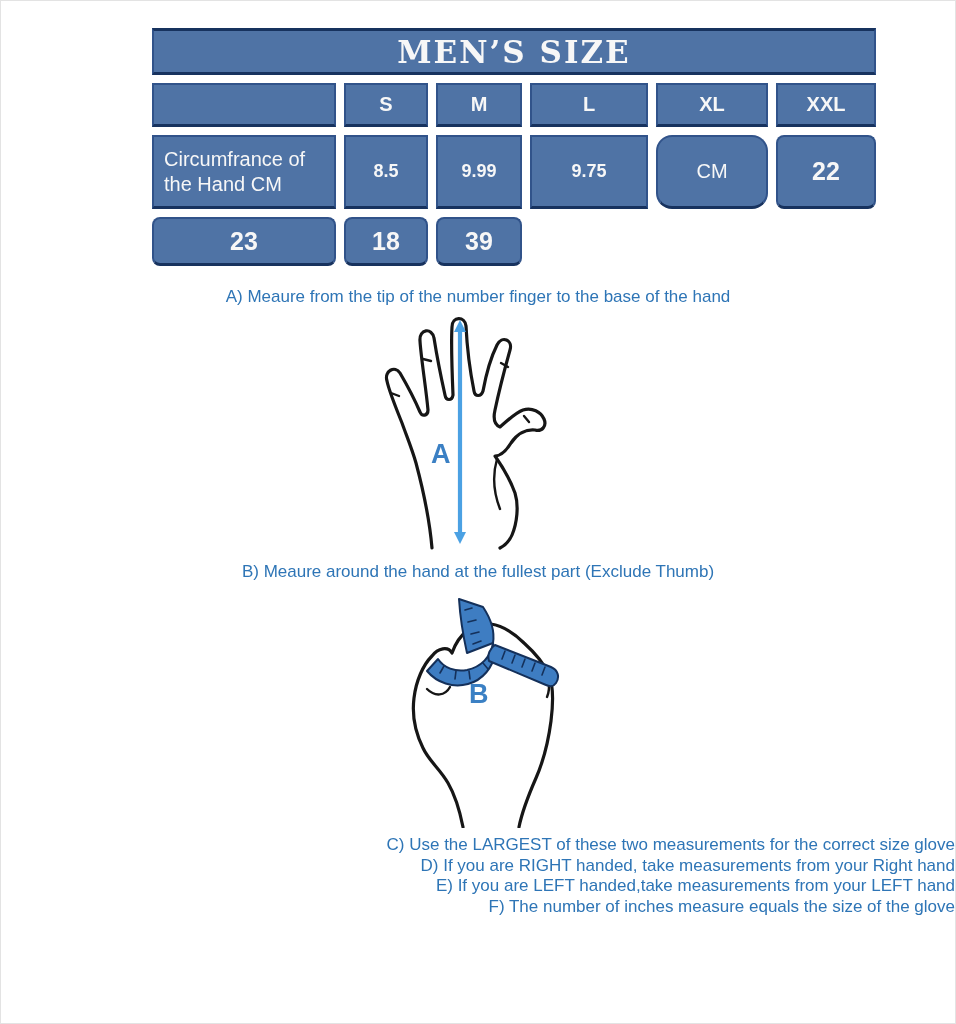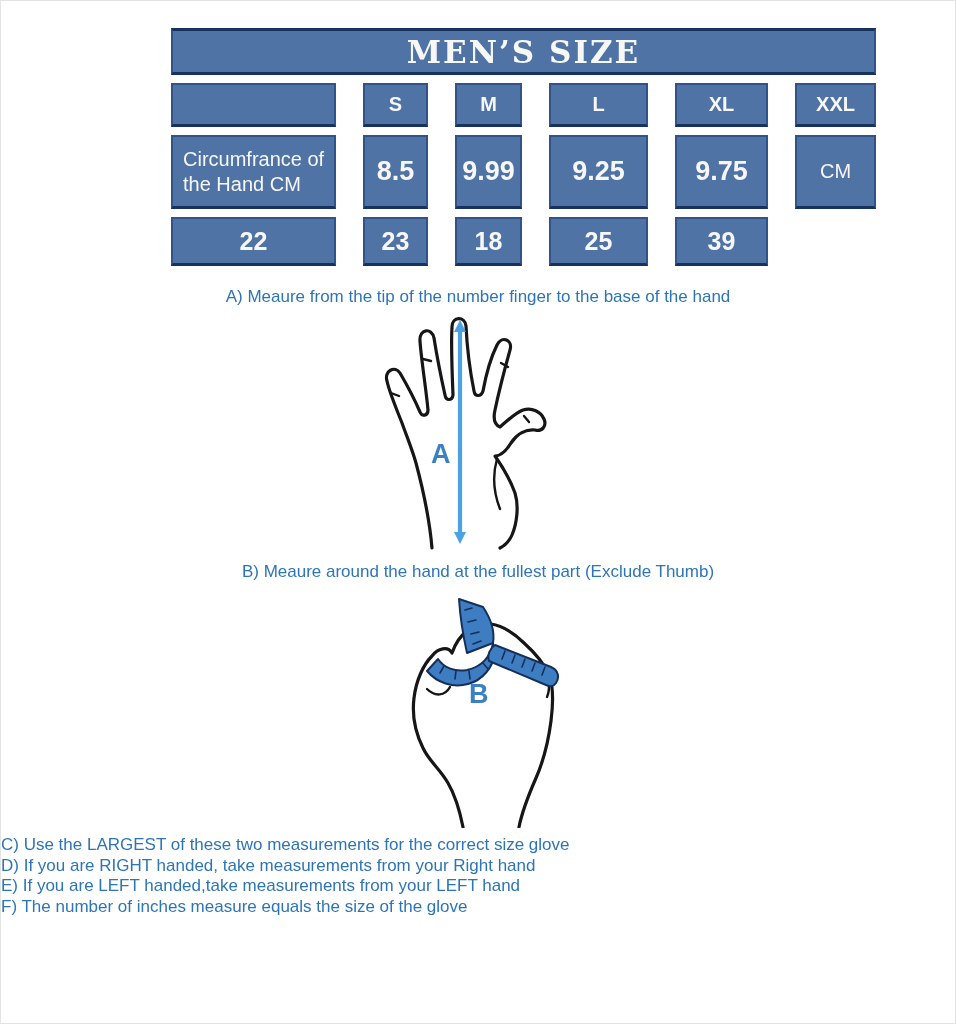--- a/index.html
+++ b/index.html
@@ -26,60 +26,59 @@
   }
   .cell {
     background: #4f73a5;
     border: 2px solid #31538a;
     border-bottom: 3px solid #17325e;
     color: #f7f7f7;
     display: flex;
     align-items: center;
     justify-content: center;
     font-family: "Liberation Sans", sans-serif;
-    margin-left: 19px;
   }
   .cell-title {
     grid-column: 1 / -1;
     font-family: "DejaVu Serif", serif;
     font-weight: 900;
     font-size: 31px;
     letter-spacing: 2px;
     border-top: 3px solid #17325e;
   }
   .cell-size { font-weight: bold; font-size: 20px; }
   .cell-rowlabel {
     justify-content: flex-start;
     text-align: left;
     padding-left: 10px;
     font-size: 20px;
     line-height: 1.25;
   }
-  .cell-num-lg { font-weight: bold; font-size: 27px; }
-  .cell-num    { font-weight: bold; font-size: 25px; }
-  .cell-cm     { font-size: 20px; }
+  .cell-num-lg { font-weight: bold; font-size: 18px; }
+  .cell-num    { font-weight: bold; font-size: 25px; border-radius: 8px; }
+  .cell-cm     { font-size: 20px; border-radius: 16px; }
 
   
   .instr {
     position: absolute;
     left: 0;
     width: 100%;
     text-align: center;
     color: #2e75b6;
     font-size: 17px;
     font-family: "Liberation Sans", sans-serif;
   }
   .instr-a { top: 286px; }
   .instr-b { top: 561px; }
   .instr-block {
     position: absolute;
     left: 0;
     top: 834px;
     width: 100%;
-    text-align: left;
+    text-align: right;
     color: #2e75b6;
     font-size: 17px;
     line-height: 20.5px;
     font-family: "Liberation Sans", sans-serif;
   }
 
   
   .diagram { position: absolute; }
   .diagram-a { left: 373px; top: 312px; }
   .diagram-b { left: 398px; top: 592px; }
@@ -101,28 +100,26 @@
     <div class="cell"></div>
     <div class="cell cell-size">S</div>
     <div class="cell cell-size">M</div>
     <div class="cell cell-size">L</div>
     <div class="cell cell-size">XL</div>
     <div class="cell cell-size">XXL</div>
 
     <div class="cell cell-rowlabel">Circumfrance of the Hand CM</div>
     <div class="cell cell-num-lg">8.5</div>
     <div class="cell cell-num-lg">9.99</div>
-    <div class="cell cell-num-lg">9.25</div>
     <div class="cell cell-num-lg">9.75</div>
 
     <div class="cell cell-cm">CM</div>
     <div class="cell cell-num">22</div>
     <div class="cell cell-num">23</div>
     <div class="cell cell-num">18</div>
-    <div class="cell cell-num">25</div>
     <div class="cell cell-num">39</div>
   </div>
 
   <div class="instr instr-a">A) Meaure from the tip of the number finger to the base of the hand</div>
 
   <svg class="diagram diagram-a" width="200" height="238" viewBox="0 0 200 238">
     <g fill="#ffffff" stroke="#161616" stroke-width="3.2" stroke-linecap="round" stroke-linejoin="round">
       <path d="
         M 58 235
         C 56 212, 50 180, 42 150

